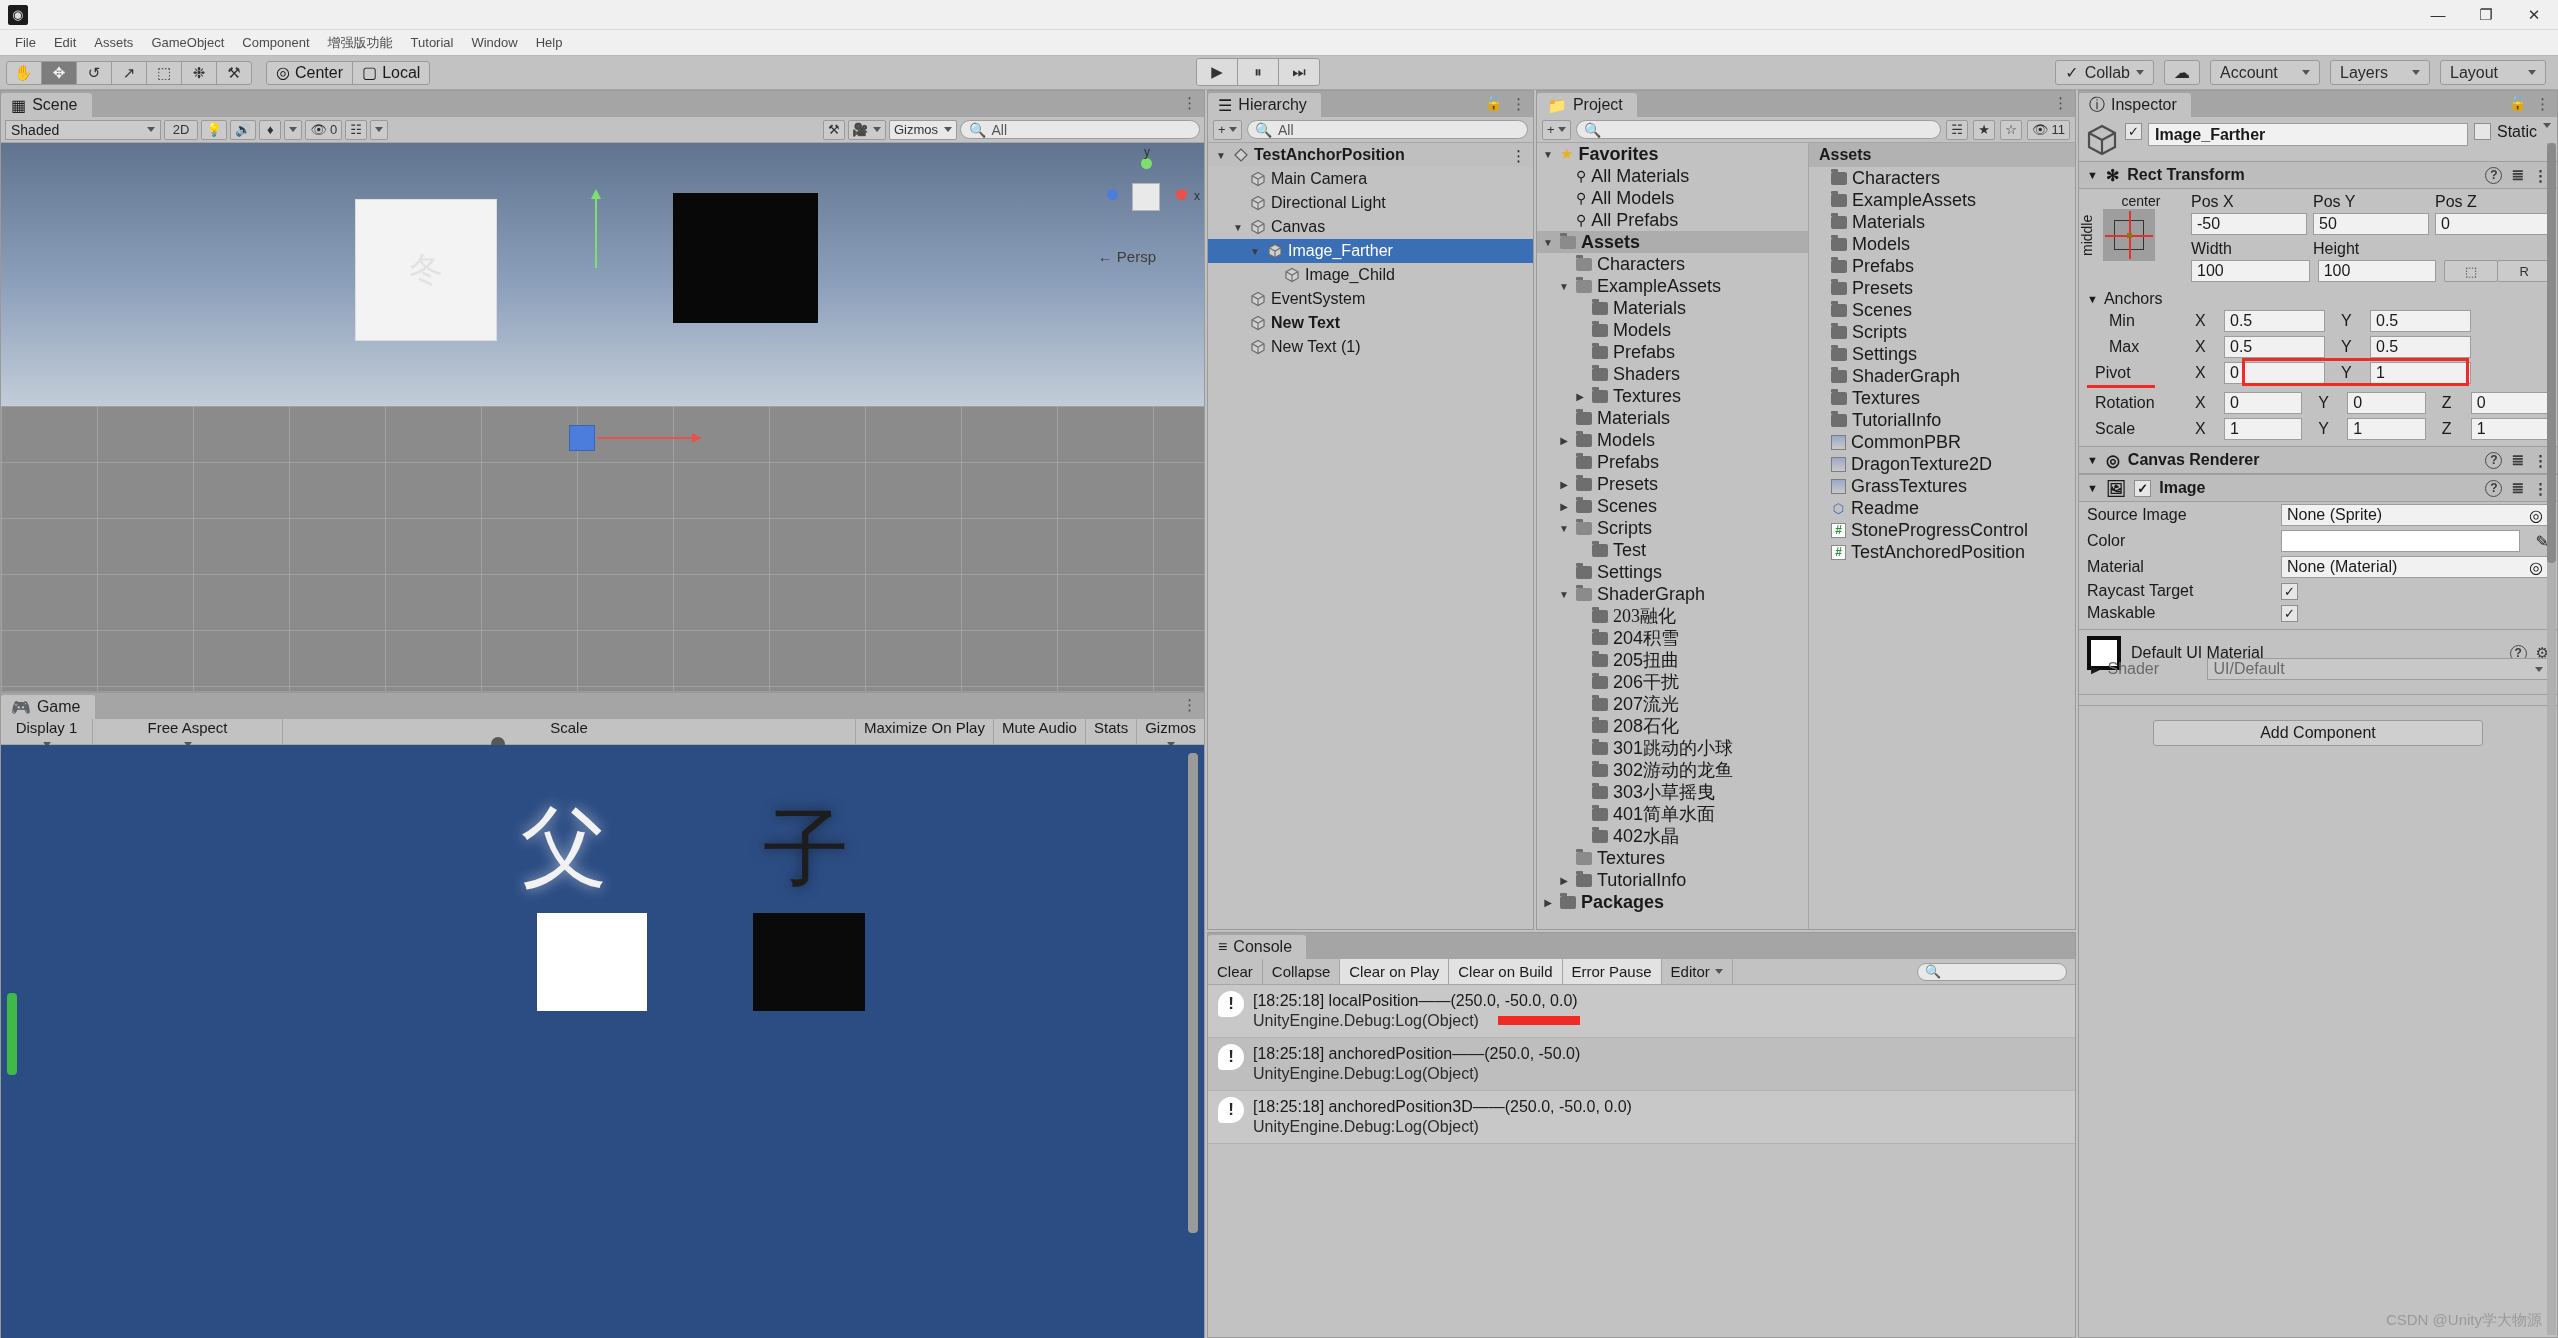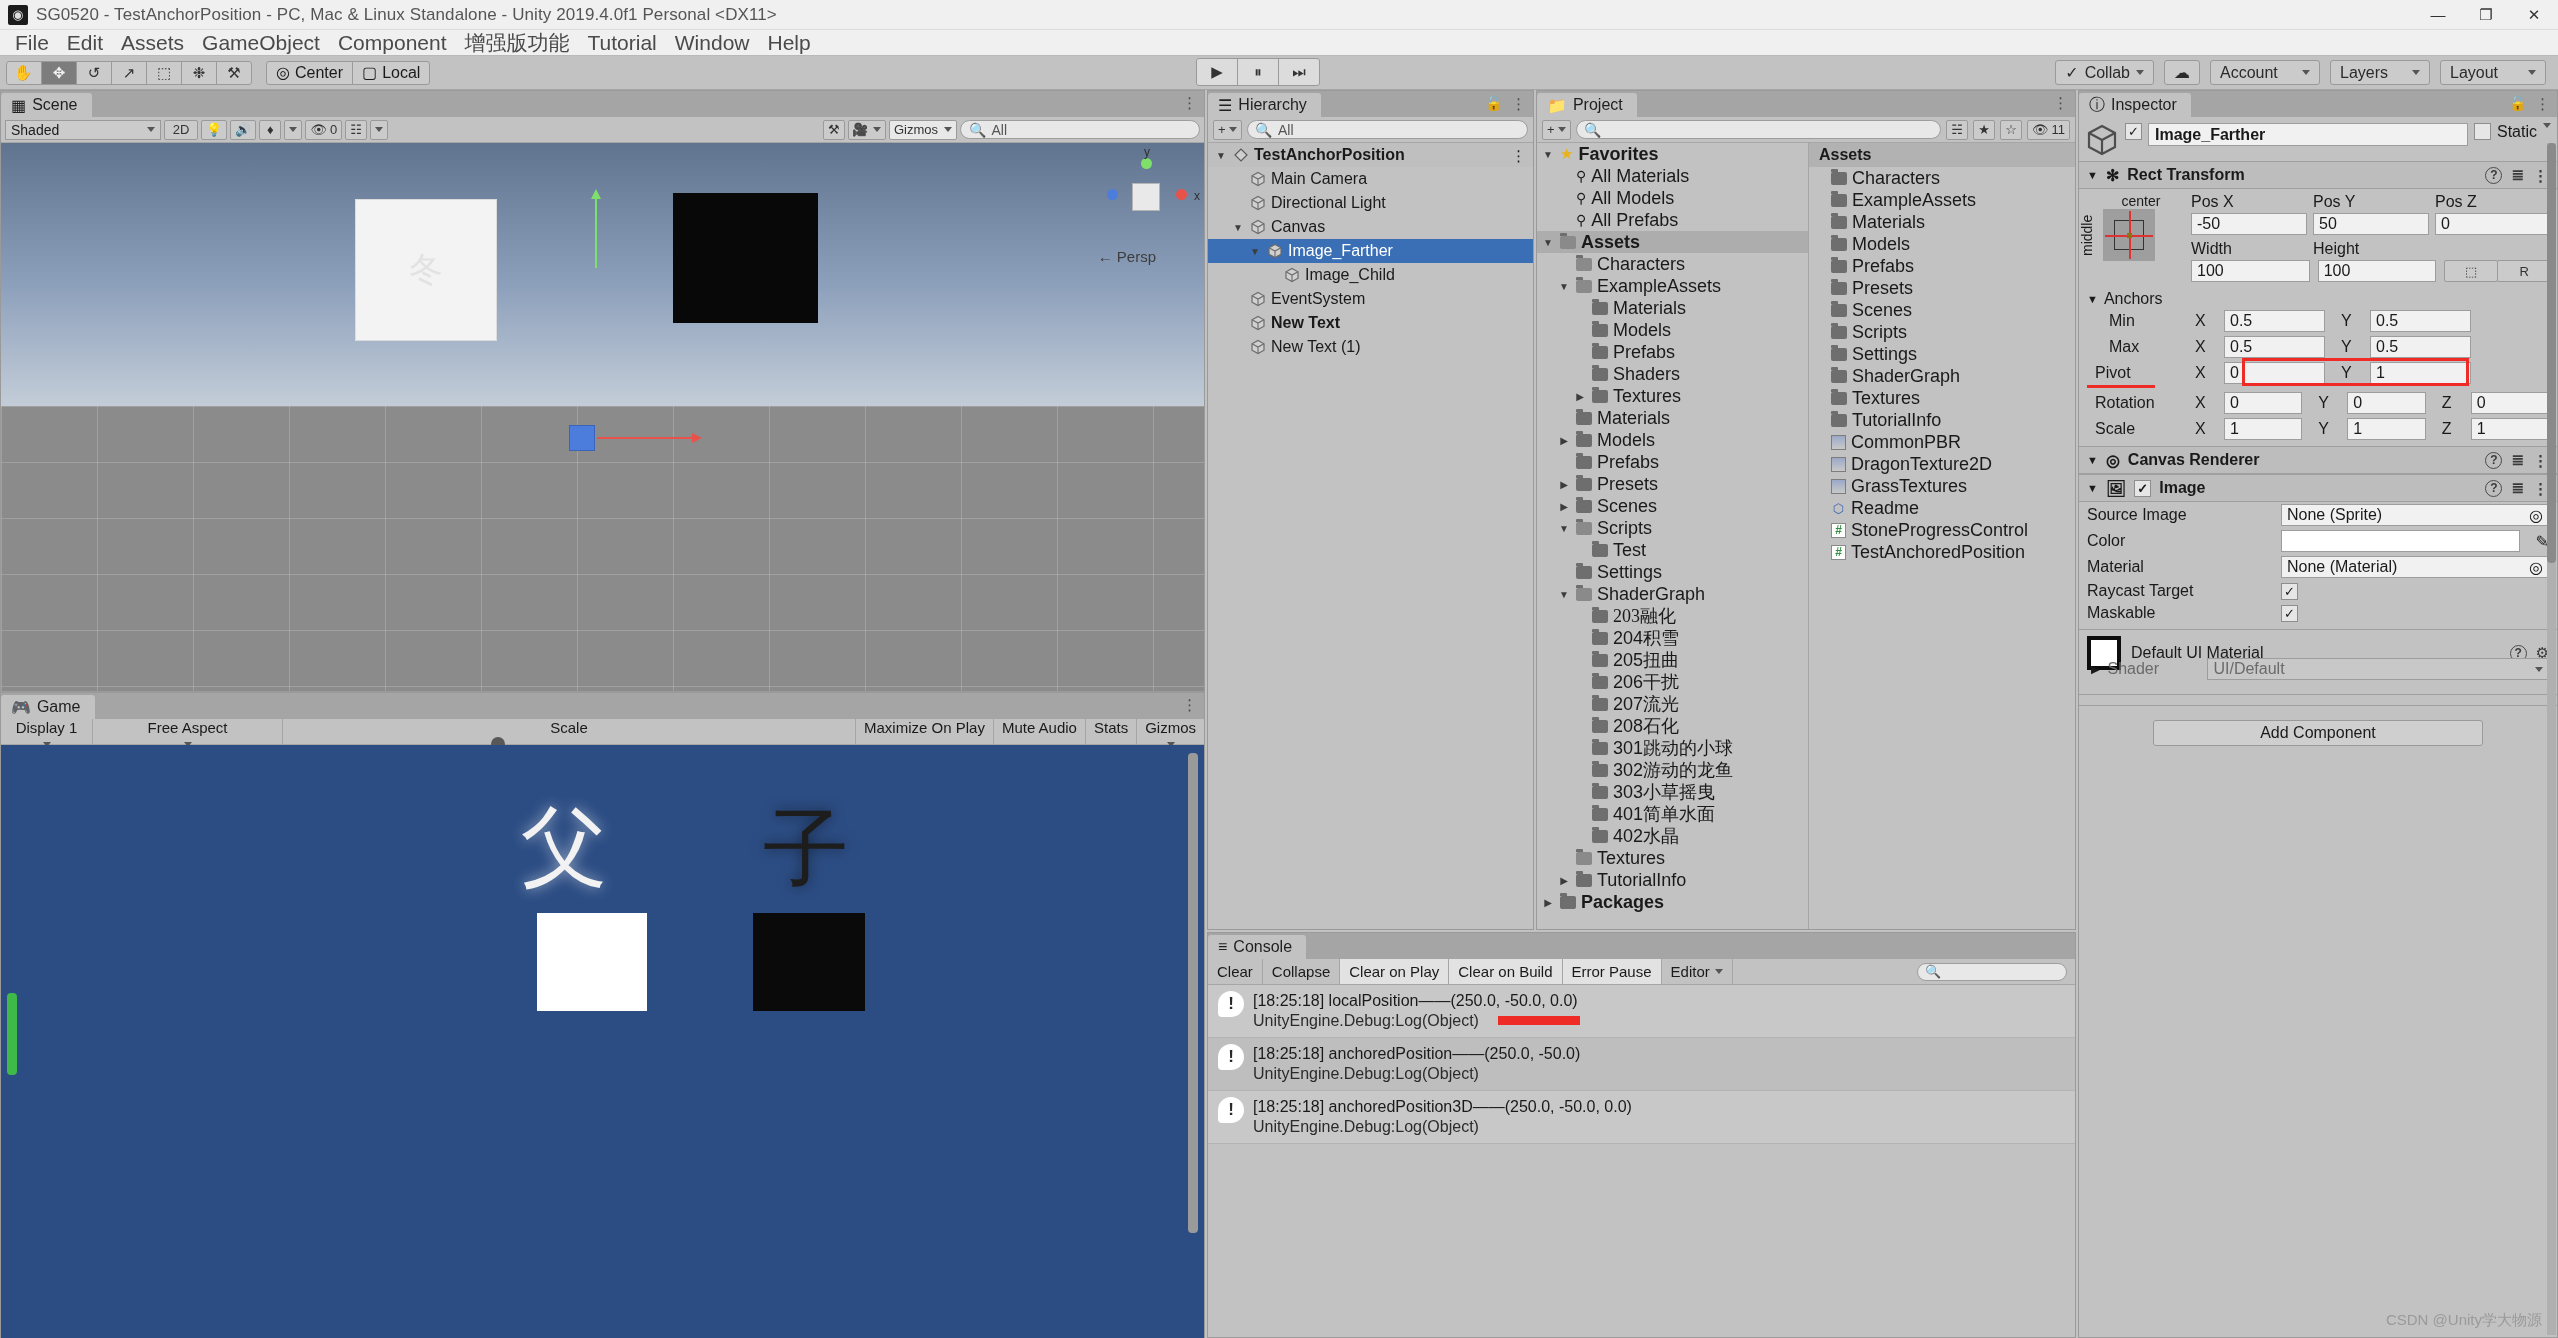--- a/index.html
+++ b/index.html
@@ -23,21 +23,21 @@
     display:flex;align-items:center;justify-content:center;color:#ddd;font-size:13px;
   }
   .titlebar .title { font-size:17px; color:#555; letter-spacing:0.1px; }
   .win-btns { margin-left:auto; display:flex; height:100%; }
   .win-btn { width:48px; height:100%; display:flex;align-items:center;justify-content:center;
              font-size:15px; color:#333; }
 
   
   .menubar { height:26px; background:#f0f0f0; display:flex; align-items:center;
              padding-left:6px; border-bottom:1px solid #b9b9b9; }
-  .menu-item { font-size:21px; color:#4a4a4a; padding:2px 9px; }
+  .menu-item { font-size:13px; color:#4a4a4a; padding:2px 9px; }
 
   
   .toolbar { height:34px; background:#c2c2c2; display:flex; align-items:center;
              border-bottom:1px solid #a6a6a6; padding:0 6px; position:relative; }
   .tbtn { height:24px; min-width:36px; background:#cbcbcb; border:1px solid #9a9a9a;
           display:flex;align-items:center;justify-content:center; margin-right:-1px;
           font-size:15px; color:#333; }
   .tbtn.first { border-radius:3px 0 0 3px; }
   .tbtn.last  { border-radius:0 3px 3px 0; margin-right:0; }
   .tbtn.on { background:#7d7d7d; color:#f2f2f2; }
@@ -205,21 +205,20 @@
   .vscroll { position:absolute; right:1px; top:52px; width:9px; bottom:2px; background:#b0b0b0; }
   .vscroll i { position:absolute; left:0; width:9px; background:#8a8a8a; border-radius:4px; }
 </style>
 </head>
 <body>
 
 <div class="app">
 
   <div class="titlebar">
     <div class="app-icon">◉</div>
-    <div class="title">SG0520 - TestAnchorPosition - PC, Mac &amp; Linux Standalone - Unity 2019.4.0f1 Personal &lt;DX11&gt;</div>
     <div class="win-btns">
       <div class="win-btn">—</div>
       <div class="win-btn">❐</div>
       <div class="win-btn close">✕</div>
     </div>
   </div>
 
   <div class="menubar">
     <div class="menu-item">File</div>
     <div class="menu-item">Edit</div>

